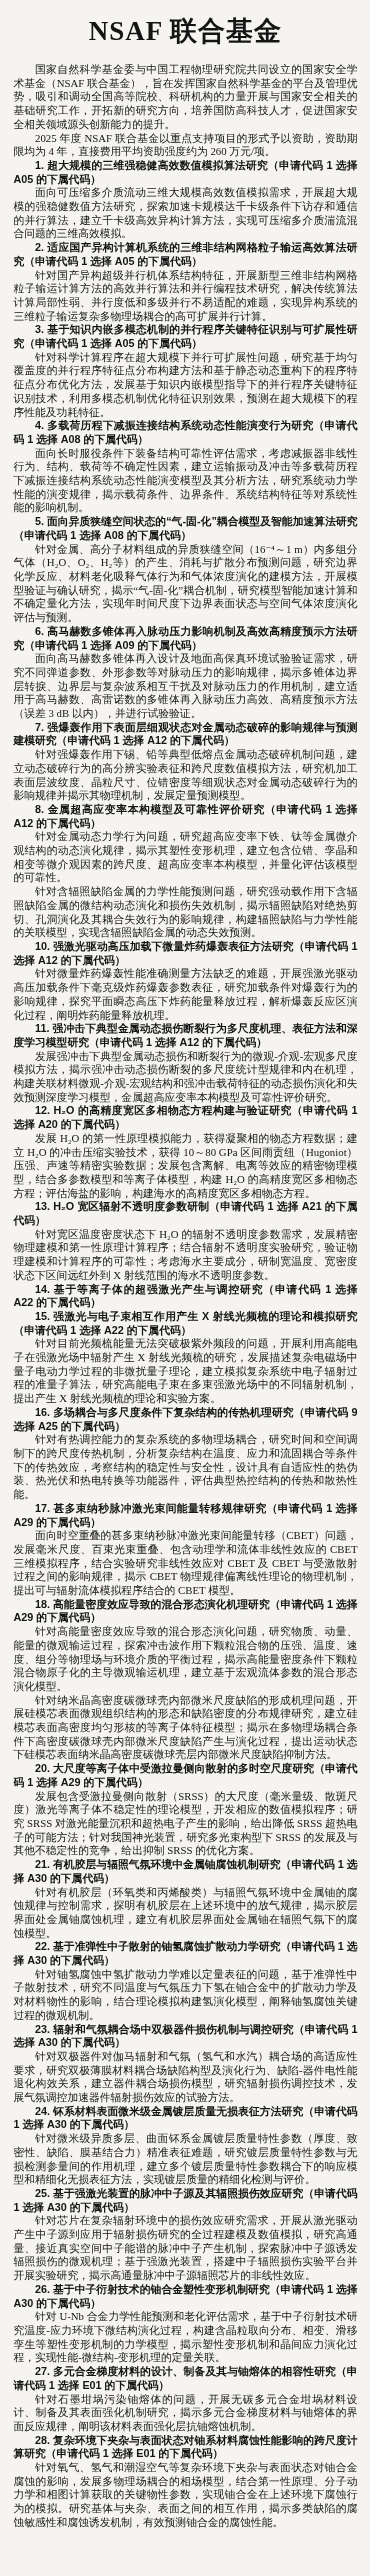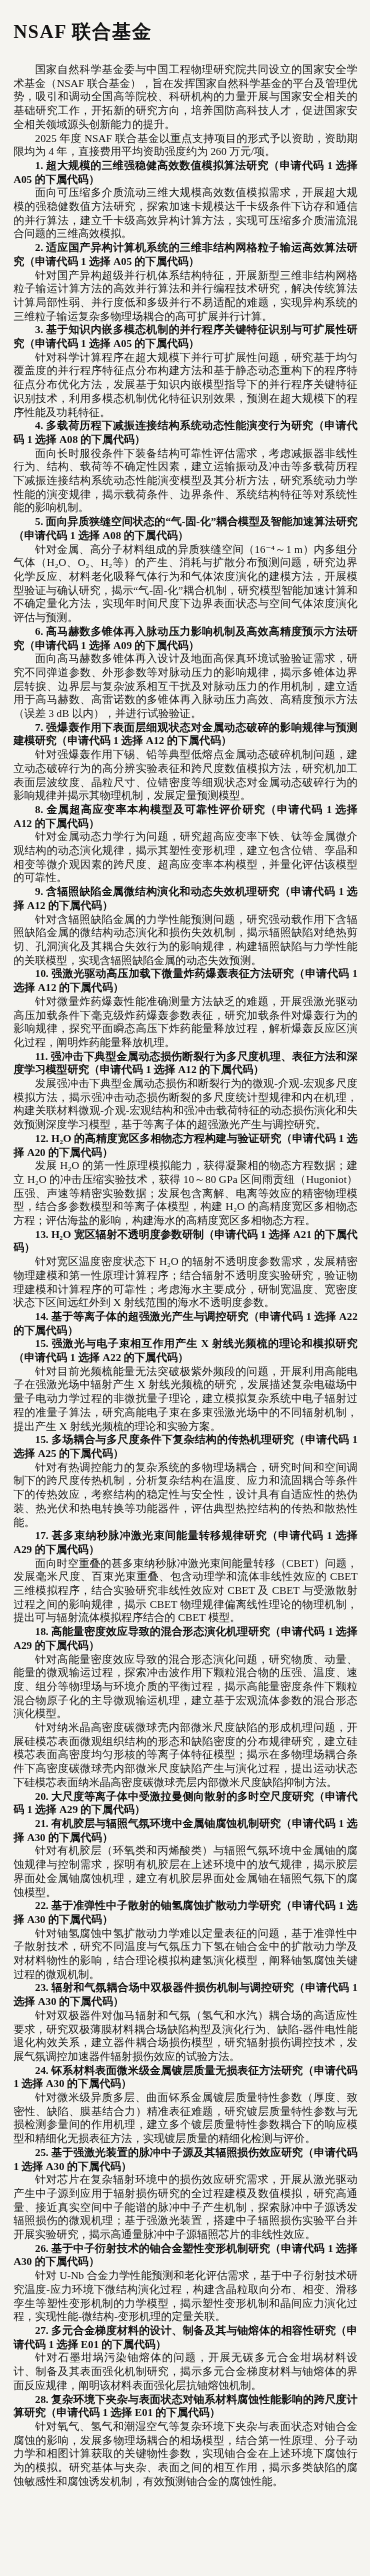--- a/index.html
+++ b/index.html
@@ -7,32 +7,32 @@
     width:371px;
     min-height:3957px;
     background:#f5f4f0;
     color:#141414;
     font-family:"Liberation Serif","DejaVu Serif",serif;
     font-size:10.8px;
     line-height:13.7px;
   }
   .page{box-sizing:border-box;width:371px;padding:10.3px 13.4px 24px 13.4px;}
   .doc-title{
-    font-size:19px;
+    font-size:27px;
     line-height:27px;
     font-weight:700;
-    text-align:left;
+    text-align:center;
     margin:8.2px 0 17.5px 0;
     letter-spacing:1px;
     font-family:"Liberation Serif","DejaVu Serif",serif;
   }
   p.para{margin:0;text-indent:2em;text-align:justify;}
   p.topic-h{
     font-weight:700;
-    font-family:Liberation Serif, serif;
+    font-family:Liberation Sans, sans-serif;
   }
 </style>
 </head>
 <body>
 
 <div class="page">
   <h1 class="doc-title">NSAF 联合基金</h1>
   <div id="intro">
       <p class="para">国家自然科学基金委与中国工程物理研究院共同设立的国家安全学术基金（NSAF 联合基金），旨在发挥国家自然科学基金的平台及管理优势，吸引和调动全国高等院校、科研机构的力量开展与国家安全相关的基础研究工作，开拓新的研究方向，培养国防高科技人才，促进国家安全相关领域源头创新能力的提升。</p>
       <p class="para">2025 年度 NSAF 联合基金以重点支持项目的形式予以资助，资助期限均为 4 年，直接费用平均资助强度约为 260 万元/项。</p>
@@ -47,41 +47,41 @@
       <p class="para topic-h">4. 多载荷历程下减振连接结构系统动态性能演变行为研究（申请代码 1 选择 A08 的下属代码）</p>
       <p class="para">面向长时服役条件下装备结构可靠性评估需求，考虑减振器非线性行为、结构、载荷等不确定性因素，建立运输振动及冲击等多载荷历程下减振连接结构系统动态性能演变模型及其分析方法，研究系统动力学性能的演变规律，揭示载荷条件、边界条件、系统结构特征等对系统性能的影响机制。</p>
       <p class="para topic-h">5. 面向异质狭缝空间状态的“气-固-化”耦合模型及智能加速算法研究（申请代码 1 选择 A08 的下属代码）</p>
       <p class="para">针对金属、高分子材料组成的异质狭缝空间（16⁻⁴～1 m）内多组分气体（H₂O、O₂、H₂等）的产生、消耗与扩散分布预测问题，研究边界化学反应、材料老化吸释气体行为和气体浓度演化的建模方法，开展模型验证与确认研究，揭示“气-固-化”耦合机制，研究模型智能加速计算和不确定量化方法，实现年时间尺度下边界表面状态与空间气体浓度演化评估与预测。</p>
       <p class="para topic-h">6. 高马赫数多锥体再入脉动压力影响机制及高效高精度预示方法研究（申请代码 1 选择 A09 的下属代码）</p>
       <p class="para">面向高马赫数多锥体再入设计及地面高保真环境试验验证需求，研究不同弹道参数、外形参数等对脉动压力的影响规律，揭示多锥体边界层转捩、边界层与复杂波系相互干扰及对脉动压力的作用机制，建立适用于高马赫数、高雷诺数的多锥体再入脉动压力高效、高精度预示方法（误差 3 dB 以内），并进行试验验证。</p>
       <p class="para topic-h">7. 强爆轰作用下表面层细观状态对金属动态破碎的影响规律与预测建模研究（申请代码 1 选择 A12 的下属代码）</p>
       <p class="para">针对强爆轰作用下锡、铅等典型低熔点金属动态破碎机制问题，建立动态破碎行为的高分辨实验表征和跨尺度数值模拟方法，研究机加工表面层波纹度、晶粒尺寸、位错密度等细观状态对金属动态破碎行为的影响规律并揭示其物理机制，发展定量预测模型。</p>
       <p class="para topic-h">8. 金属超高应变率本构模型及可靠性评价研究（申请代码 1 选择 A12 的下属代码）</p>
       <p class="para">针对金属动态力学行为问题，研究超高应变率下铁、钛等金属微介观结构的动态演化规律，揭示其塑性变形机理，建立包含位错、孪晶和相变等微介观因素的跨尺度、超高应变率本构模型，并量化评估该模型的可靠性。</p>
-      <p class="para topic-h">9. 含辐照缺陷金属微结构演化和动态失效机理研究（申请代码 1 选择 A12 的下属代码）</p>
       <p class="para">针对含辐照缺陷金属的力学性能预测问题，研究强动载作用下含辐照缺陷金属的微结构动态演化和损伤失效机制，揭示辐照缺陷对绝热剪切、孔洞演化及其耦合失效行为的影响规律，构建辐照缺陷与力学性能的关联模型，实现含辐照缺陷金属的动态失效预测。</p>
       <p class="para topic-h">10. 强激光驱动高压加载下微量炸药爆轰表征方法研究（申请代码 1 选择 A12 的下属代码）</p>
       <p class="para">针对微量炸药爆轰性能准确测量方法缺乏的难题，开展强激光驱动高压加载条件下毫克级炸药爆轰参数表征，研究加载条件对爆轰行为的影响规律，探究平面瞬态高压下炸药能量释放过程，解析爆轰反应区演化过程，阐明炸药能量释放机理。</p>
       <p class="para topic-h">11. 强冲击下典型金属动态损伤断裂行为多尺度机理、表征方法和深度学习模型研究（申请代码 1 选择 A12 的下属代码）</p>
-      <p class="para">发展强冲击下典型金属动态损伤和断裂行为的微观-介观-宏观多尺度模拟方法，揭示强冲击动态损伤断裂的多尺度统计型规律和内在机理，构建关联材料微观-介观-宏观结构和强冲击载荷特征的动态损伤演化和失效预测深度学习模型，基于等离子体的超强激光产生与调控研究。</p>
+      <p class="para">发展强冲击下典型金属动态损伤和断裂行为的微观-介观-宏观多尺度模拟方法，揭示强冲击动态损伤断裂的多尺度统计型规律和内在机理，构建关联材料微观-介观-宏观结构和强冲击载荷特征的动态损伤演化和失效预测深度学习模型，金属超高应变率本构模型及可靠性评价研究。</p>
       <p class="para topic-h">12. H₂O 的高精度宽区多相物态方程构建与验证研究（申请代码 1 选择 A20 的下属代码）</p>
       <p class="para">发展 H₂O 的第一性原理模拟能力，获得凝聚相的物态方程数据；建立 H₂O 的冲击压缩实验技术，获得 10～80 GPa 区间雨贡纽（Hugoniot）压强、声速等精密实验数据；发展包含离解、电离等效应的精密物理模型，结合多参数模型和等离子体模型，构建 H₂O 的高精度宽区多相物态方程；评估海盐的影响，构建海水的高精度宽区多相物态方程。</p>
       <p class="para topic-h">13. H₂O 宽区辐射不透明度参数研制（申请代码 1 选择 A21 的下属代码）</p>
       <p class="para">针对宽区温度密度状态下 H₂O 的辐射不透明度参数需求，发展精密物理建模和第一性原理计算程序；结合辐射不透明度实验研究，验证物理建模和计算程序的可靠性；考虑海水主要成分，研制宽温度、宽密度状态下区间远红外到 X 射线范围的海水不透明度参数。</p>
       <p class="para topic-h">14. 基于等离子体的超强激光产生与调控研究（申请代码 1 选择 A22 的下属代码）</p>
       <p class="para topic-h">15. 强激光与电子束相互作用产生 X 射线光频梳的理论和模拟研究（申请代码 1 选择 A22 的下属代码）</p>
       <p class="para">针对目前光频梳能量无法突破极紫外频段的问题，开展利用高能电子在强激光场中辐射产生 X 射线光频梳的研究，发展描述复杂电磁场中量子电动力学过程的非微扰量子理论，建立模拟复杂系统中电子辐射过程的准量子算法，研究高能电子束在多束强激光场中的不同辐射机制，提出产生 X 射线光频梳的理论和实验方案。</p>
-      <p class="para topic-h">15. 多场耦合与多尺度条件下复杂结构的传热机理研究（申请代码 1 选择 A25 的下属代码）</p>
+      <p class="para topic-h">16. 多场耦合与多尺度条件下复杂结构的传热机理研究（申请代码 9 选择 A25 的下属代码）</p>
       <p class="para">针对有热调控能力的复杂系统的多物理场耦合，研究时间和空间调制下的跨尺度传热机制，分析复杂结构在温度、应力和流固耦合等条件下的传热效应，考察结构的稳定性与安全性，设计具有自适应性的热伪装、热光伏和热电转换等功能器件，评估典型热控结构的传热和散热性能。</p>
       <p class="para topic-h">17. 甚多束纳秒脉冲激光束间能量转移规律研究（申请代码 1 选择 A29 的下属代码）</p>
       <p class="para">面向时空重叠的甚多束纳秒脉冲激光束间能量转移（CBET）问题，发展毫米尺度、百束光束重叠、包含动理学和流体非线性效应的 CBET 三维模拟程序，结合实验研究非线性效应对 CBET 及 CBET 与受激散射过程之间的影响规律，揭示 CBET 物理规律偏离线性理论的物理机制，提出可与辐射流体模拟程序结合的 CBET 模型。</p>
       <p class="para topic-h">18. 高能量密度效应导致的混合形态演化机理研究（申请代码 1 选择 A29 的下属代码）</p>
       <p class="para">针对高能量密度效应导致的混合形态演化问题，研究物质、动量、能量的微观输运过程，探索冲击波作用下颗粒混合物的压强、温度、速度、组分等物理场与环境介质的平衡过程，揭示高能量密度条件下颗粒混合物原子化的主导微观输运机理，建立基于宏观流体参数的混合形态演化模型。</p>
       <p class="para">针对纳米晶高密度碳微球壳内部微米尺度缺陷的形成机理问题，开展硅模芯表面微观组织结构的形态和缺陷密度的分布规律研究，建立硅模芯表面高密度均匀形核的等离子体特征模型；揭示在多物理场耦合条件下高密度碳微球壳内部微米尺度缺陷产生与演化过程，提出运动状态下硅模芯表面纳米晶高密度碳微球壳层内部微米尺度缺陷抑制方法。</p>
       <p class="para topic-h">20. 大尺度等离子体中受激拉曼侧向散射的多时空尺度研究（申请代码 1 选择 A29 的下属代码）</p>
+      <p class="para">发展包含受激拉曼侧向散射（SRSS）的大尺度（毫米量级、散斑尺度）激光等离子体不稳定性的理论模型，开发相应的数值模拟程序；研究 SRSS 对激光能量沉积和超热电子产生的影响，给出降低 SRSS 超热电子的可能方法；针对我国神光装置，研究多光束构型下 SRSS 的发展及与其他不稳定性的竞争，给出抑制 SRSS 的优化方案。</p>
       <p class="para topic-h">21. 有机胶层与辐照气氛环境中金属铀腐蚀机制研究（申请代码 1 选择 A30 的下属代码）</p>
       <p class="para">针对有机胶层（环氧类和丙烯酸类）与辐照气氛环境中金属铀的腐蚀规律与控制需求，探明有机胶层在上述环境中的放气规律，揭示胶层界面处金属铀腐蚀机理，建立有机胶层界面处金属铀在辐照气氛下的腐蚀模型。</p>
       <p class="para topic-h">22. 基于准弹性中子散射的铀氢腐蚀扩散动力学研究（申请代码 1 选择 A30 的下属代码）</p>
       <p class="para">针对铀氢腐蚀中氢扩散动力学难以定量表征的问题，基于准弹性中子散射技术，研究不同温度与气氛压力下氢在铀合金中的扩散动力学及对材料物性的影响，结合理论模拟构建氢演化模型，阐释铀氢腐蚀关键过程的微观机制。</p>
       <p class="para topic-h">23. 辐射和气氛耦合场中双极器件损伤机制与调控研究（申请代码 1 选择 A30 的下属代码）</p>
       <p class="para">针对双极器件对伽马辐射和气氛（氢气和水汽）耦合场的高适应性要求，研究双极薄膜材料耦合场缺陷构型及演化行为、缺陷-器件电性能退化构效关系，建立器件耦合场损伤模型，研究辐射损伤调控技术，发展气氛调控加速器件辐射损伤效应的试验方法。</p>
       <p class="para topic-h">24. 钚系材料表面微米级金属镀层质量无损表征方法研究（申请代码 1 选择 A30 的下属代码）</p>
       <p class="para">针对微米级异质多层、曲面钚系金属镀层质量特性参数（厚度、致密性、缺陷、膜基结合力）精准表征难题，研究镀层质量特性参数与无损检测参量间的作用机理，建立多个镀层质量特性参数耦合下的响应模型和精细化无损表征方法，实现镀层质量的精细化检测与评价。</p>
       <p class="para topic-h">25. 基于强激光装置的脉冲中子源及其辐照损伤效应研究（申请代码 1 选择 A30 的下属代码）</p>
       <p class="para">针对芯片在复杂辐射环境中的损伤效应研究需求，开展从激光驱动产生中子源到应用于辐射损伤研究的全过程建模及数值模拟，研究高通量、接近真实空间中子能谱的脉冲中子产生机制，探索脉冲中子源诱发辐照损伤的微观机理；基于强激光装置，搭建中子辐照损伤实验平台并开展实验研究，揭示高通量脉冲中子源辐照芯片的非线性效应。</p>

